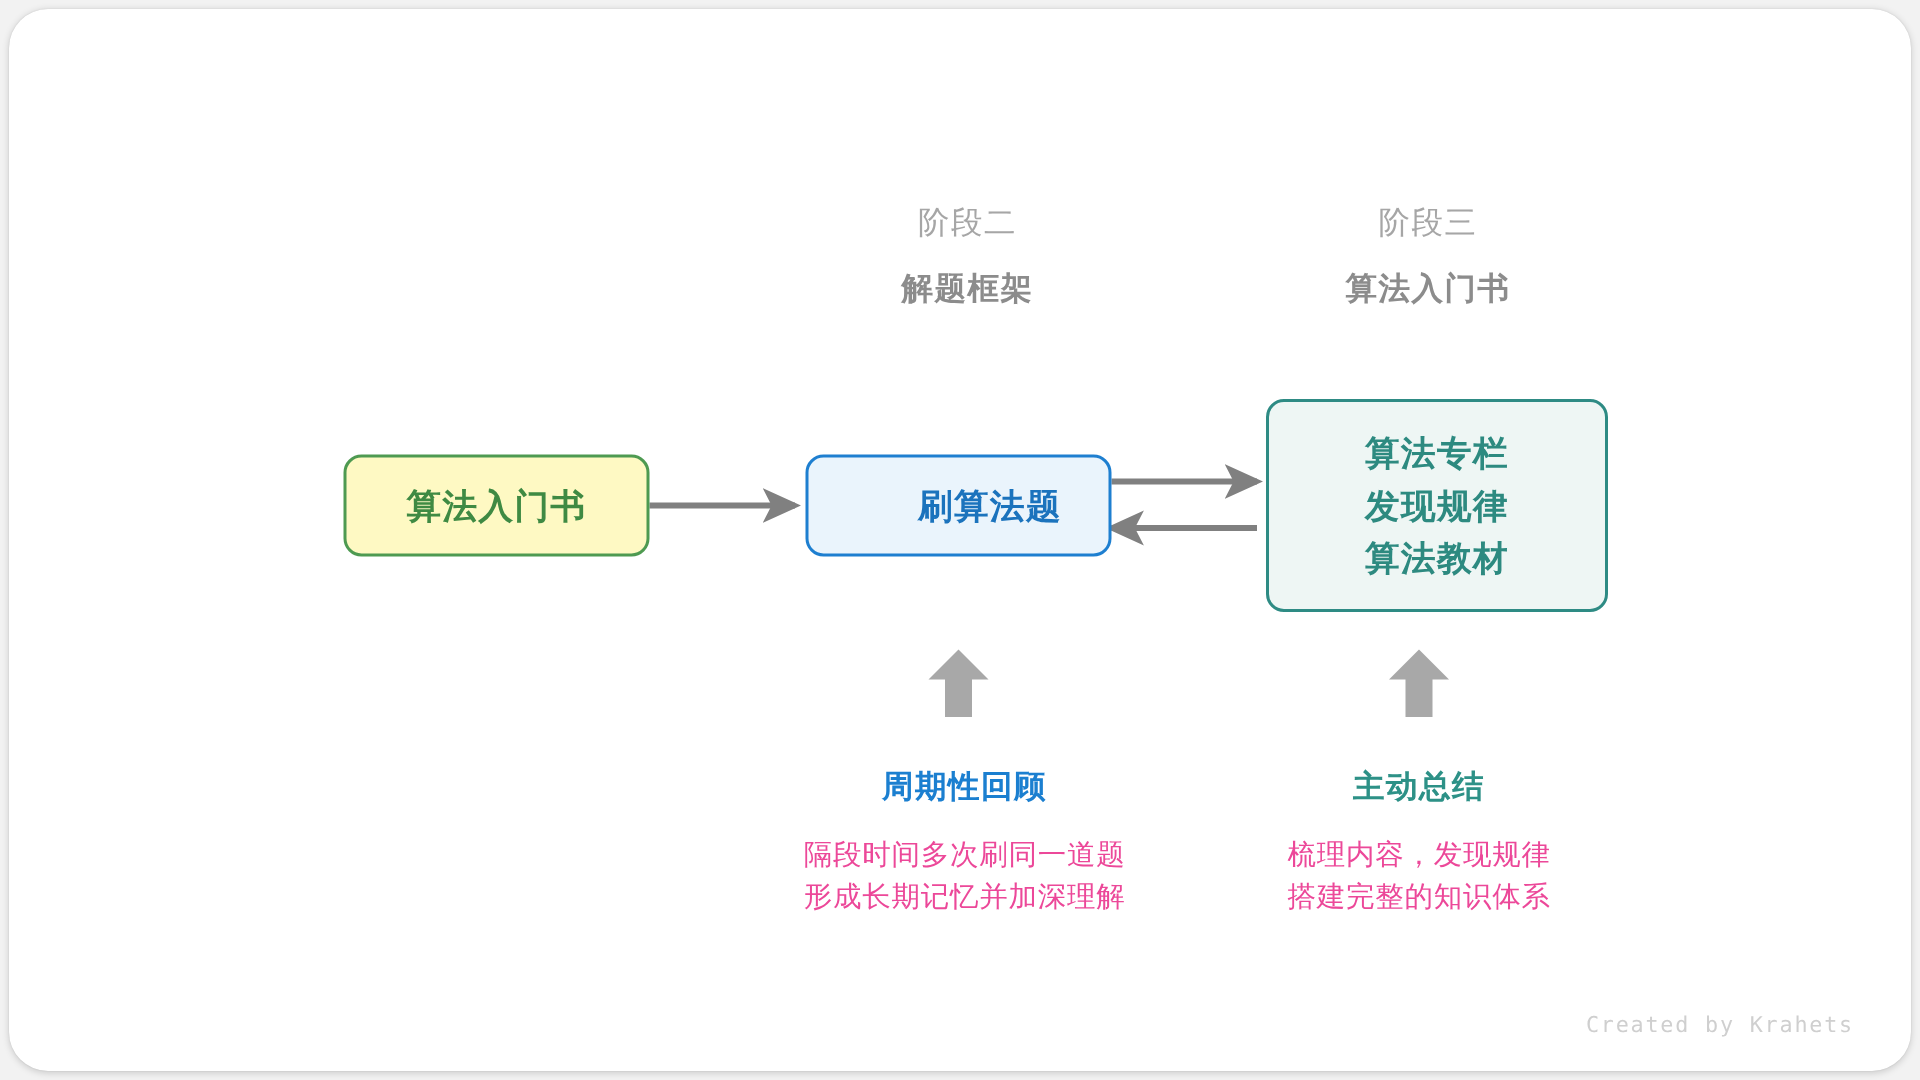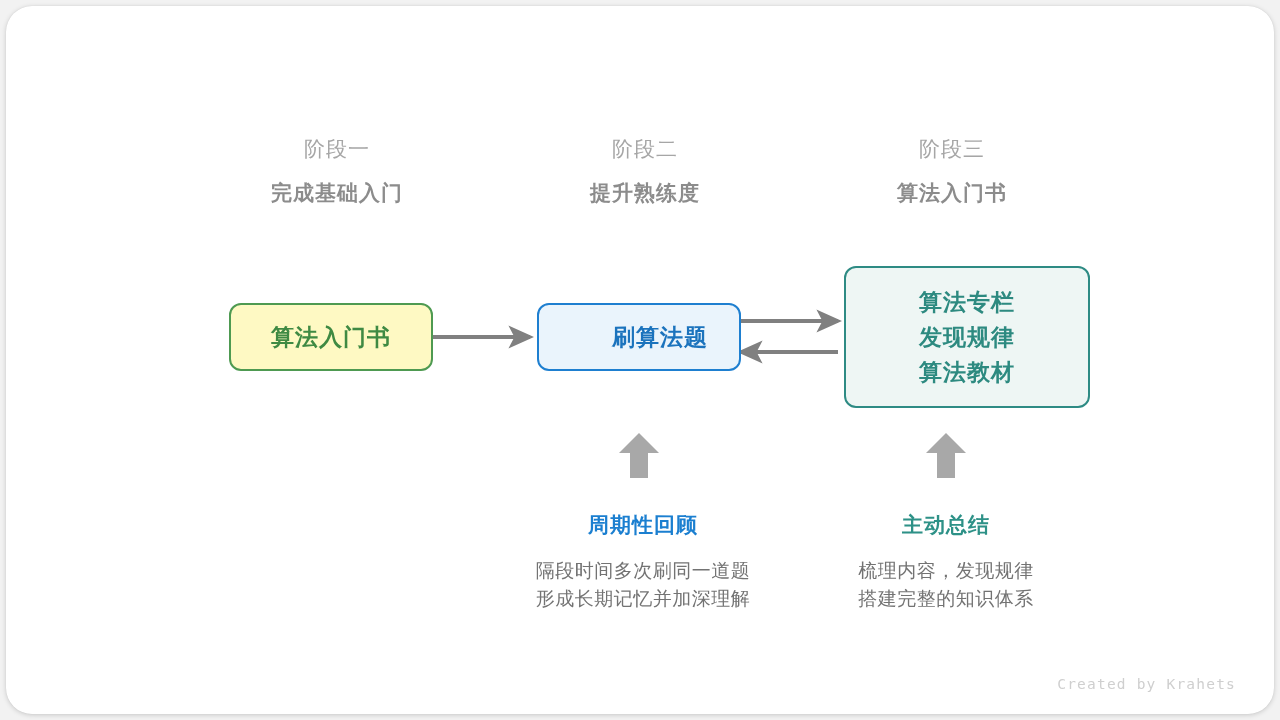--- a/index.html
+++ b/index.html
@@ -89,48 +89,44 @@
   }
   .annot .annot-title {
     font-size: 21px;
     font-weight: bold;
     line-height: 1;
     letter-spacing: 1px;
   }
   .annot .annot-desc {
     margin-top: 22px;
     font-size: 19px;
-    color: #737373;
+    color: #ec4899;
     line-height: 28px;
     letter-spacing: 0.5px;
   }
   .annot-blue .annot-title { color: #1b7fd0; }
   .annot-teal .annot-title { color: #2d9187; }
   .watermark {
     position: absolute;
     right: 38px;
     bottom: 22px;
     font-family: "DejaVu Sans Mono", "Liberation Mono", monospace;
     font-size: 14.5px;
     color: #cfcfcf;
     letter-spacing: 1.2px;
   }
 </style>
 </head>
 <body>
 
 <div class="card">
 
-  <div class="stage-head" style="left:201px; top:132px;">
-    <div class="stage-label">阶段一</div>
-    <div class="stage-title">完成基础入门</div>
-  </div>
   <div class="stage-head" style="left:509px; top:132px;">
     <div class="stage-label">阶段二</div>
-    <div class="stage-title">提升熟练度</div>
+    <div class="stage-title">解题框架</div>
   </div>
   <div class="stage-head" style="left:816px; top:132px;">
     <div class="stage-label">阶段三</div>
     <div class="stage-title">算法入门书</div>
   </div>
 
   <svg class="edges" viewBox="0 0 1268 708">
     <defs>
       <marker id="ah" markerWidth="7" markerHeight="7" refX="5.4" refY="3.5" orient="auto" markerUnits="strokeWidth">
         <path d="M0,0.6 L6.4,3.5 L0,6.4 L1.5,3.5 Z" fill="#808080"></path>
@@ -149,21 +145,21 @@
   </svg>
 
   <div class="node node-green" style="left:223px; top:297px; width:204px; height:68px;">
     <span>算法入门书</span>
   </div>
 
   <div class="node node-blue" style="left:531px; top:297px; width:204px; height:68px;padding-left:42px;">
     <span>刷算法题</span>
   </div>
 
-  <div class="node node-teal" style="left:838px; top:260px; width:246px; height:142px;">
+  <div class="node node-teal" style="left:838px; top:260px; width:228px; height:142px;">
     <span class="line">算法专栏</span>
     <span class="line">发现规律</span>
     <span class="line">算法教材</span>
   </div>
 
   <div class="annot annot-blue" style="left:487px; top:508px;">
     <div class="annot-title">周期性回顾</div>
     <div class="annot-desc">
       <div>隔段时间多次刷同一道题</div>
       <div>形成长期记忆并加深理解</div>

